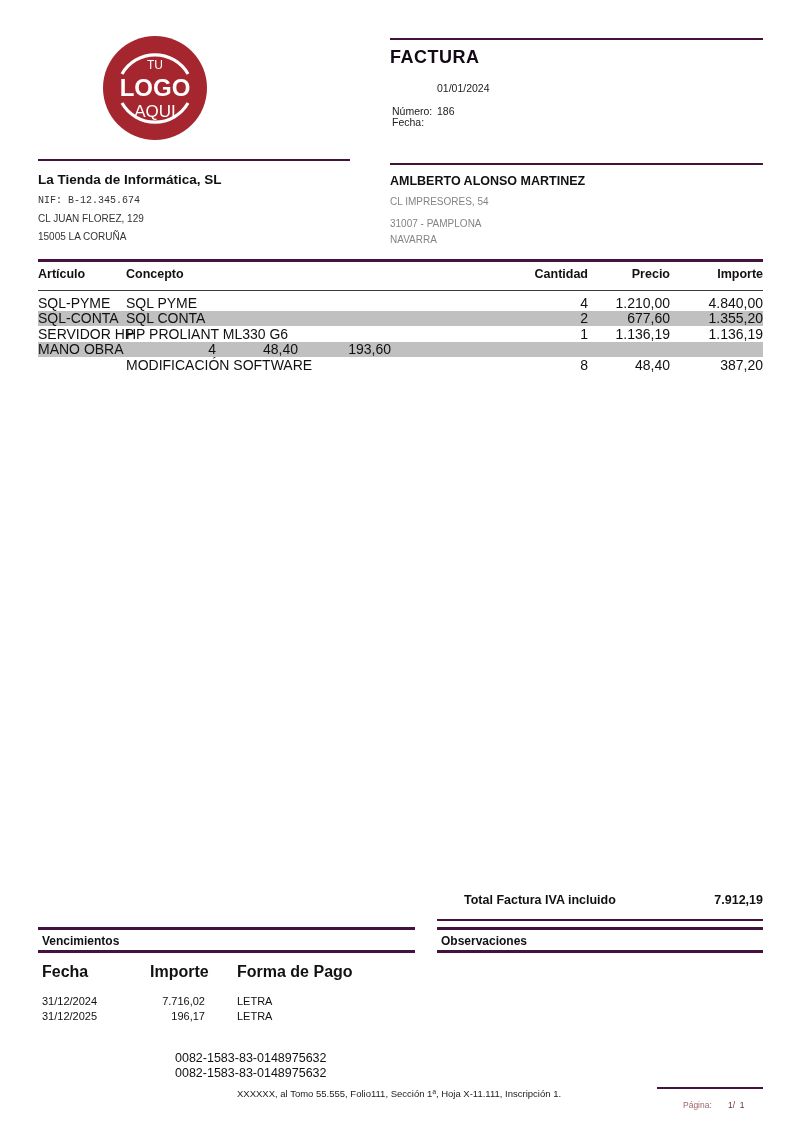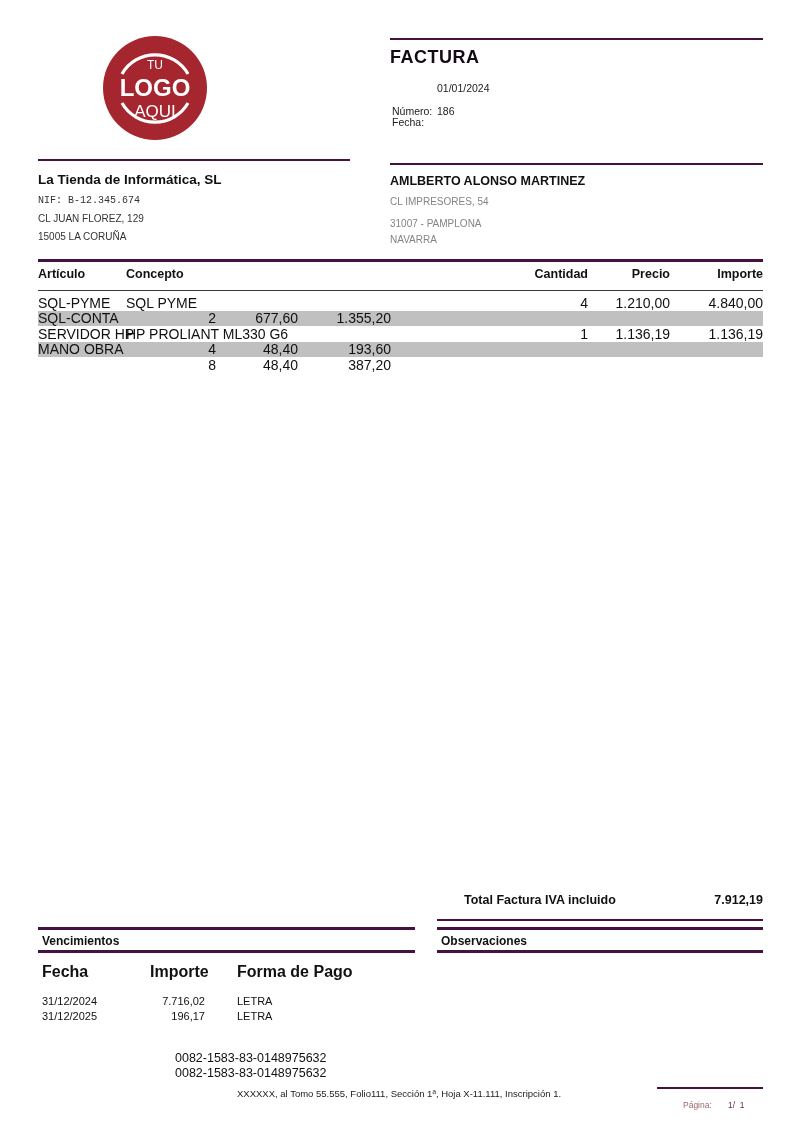--- a/index.html
+++ b/index.html
@@ -112,39 +112,41 @@
   <div class="itable-body">
     <div class="irow">
       <div class="c-art">SQL-PYME</div>
       <div class="c-con">SQL PYME</div>
       <div class="c-can">4</div>
       <div class="c-pre">1.210,00</div>
       <div class="c-imp">4.840,00</div>
     </div>
     <div class="irow shaded">
       <div class="c-art">SQL-CONTA</div>
+      <div class="c-con">SQL CONTA</div>
       <div class="c-can">2</div>
       <div class="c-pre">677,60</div>
       <div class="c-imp">1.355,20</div>
     </div>
     <div class="irow">
       <div class="c-art">SERVIDOR HP</div>
       <div class="c-con">HP PROLIANT ML330 G6</div>
       <div class="c-can">1</div>
       <div class="c-pre">1.136,19</div>
       <div class="c-imp">1.136,19</div>
     </div>
     <div class="irow shaded">
       <div class="c-art">MANO OBRA</div>
       <div class="c-can">4</div>
       <div class="c-pre">48,40</div>
       <div class="c-imp">193,60</div>
     </div>
     <div class="irow">
       <div class="c-art"></div>
+      <div class="c-con">MODIFICACIÓN SOFTWARE</div>
       <div class="c-can">8</div>
       <div class="c-pre">48,40</div>
       <div class="c-imp">387,20</div>
     </div>
   </div>
 
   <div class="total-row">
     <div class="total-label">Total Factura IVA incluido</div>
     <div class="total-value">7.912,19</div>
   </div>

